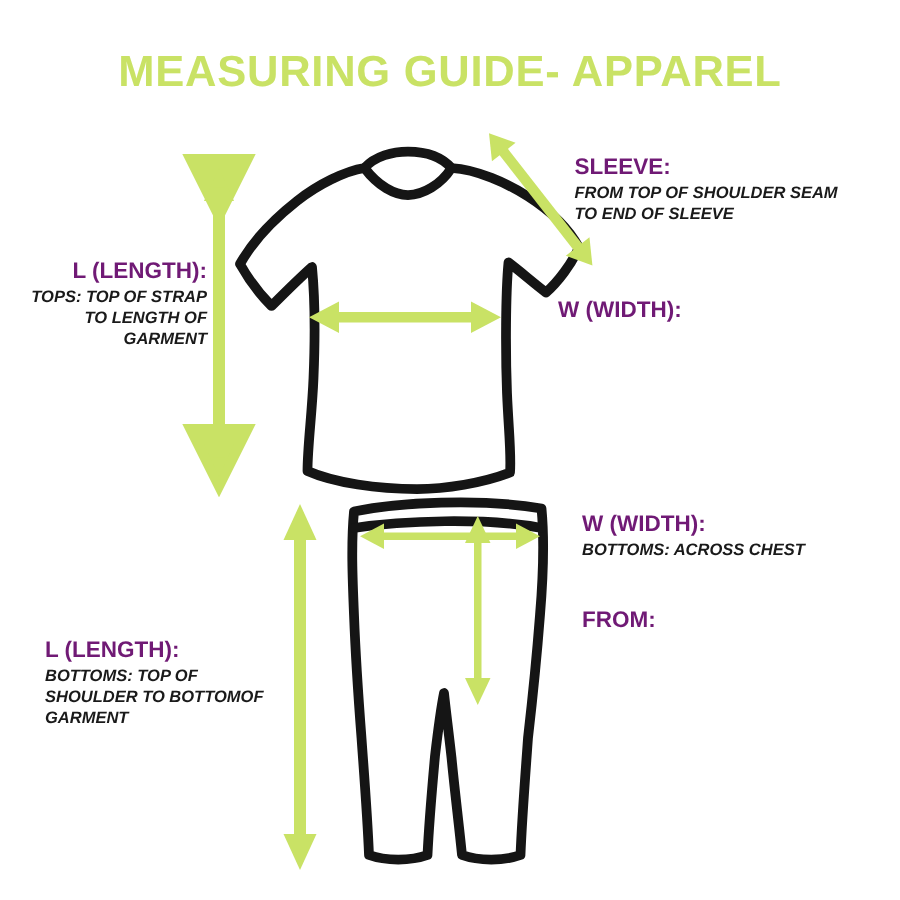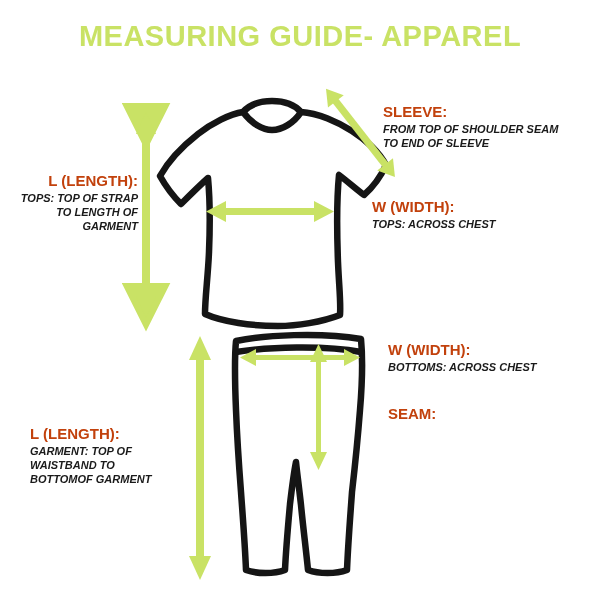--- a/index.html
+++ b/index.html
@@ -13,36 +13,36 @@
   #page {
     position: relative;
     width: 600px;
     height: 600px;
     background: #ffffff;
     overflow: hidden;
   }
   .title {
     position: absolute;
     left: 0;
-    top: 20px;
+    top: 32px;
     width: 600px;
     text-align: center;
     font-size: 29px;
     font-weight: bold;
     letter-spacing: 0.5px;
     color: #c9e265;
     font-family: "Liberation Sans", sans-serif;
   }
   .label-block {
     position: absolute;
   }
   .label-head {
     font-size: 15px;
     font-weight: bold;
-    color: #c2410c;
+    color: #701a75;
     line-height: 1.15;
     margin-bottom: 3px;
   }
   .label-sub {
     font-size: 11px;
     font-weight: bold;
     font-style: italic;
     color: #1a1a1a;
     line-height: 1.25;
   }
@@ -152,30 +152,29 @@
     <div class="label-sub">TOPS: TOP OF STRAP TO LENGTH OF GARMENT</div>
   </div>
 
   <div class="label-block" style="left:383px; top:103px; width:185px;">
     <div class="label-head">SLEEVE:</div>
     <div class="label-sub">FROM TOP OF SHOULDER SEAM TO END OF SLEEVE</div>
   </div>
 
   <div class="label-block" style="left:372px; top:198px; width:190px;">
     <div class="label-head">W (WIDTH):</div>
-    <div class="label-sub">TOPS: ACROSS CHEST</div>
   </div>
 
   <div class="label-block" style="left:388px; top:341px; width:190px;">
     <div class="label-head">W (WIDTH):</div>
     <div class="label-sub">BOTTOMS: ACROSS CHEST</div>
   </div>
 
   <div class="label-block" style="left:388px; top:405px; width:200px;">
-    <div class="label-head">SEAM:</div>
+    <div class="label-head">FROM:</div>
   </div>
 
   <div class="label-block" style="left:30px; top:425px; width:150px;">
     <div class="label-head">L (LENGTH):</div>
-    <div class="label-sub">GARMENT: TOP OF WAISTBAND TO BOTTOMOF GARMENT</div>
+    <div class="label-sub">BOTTOMS: TOP OF SHOULDER TO BOTTOMOF GARMENT</div>
   </div>
 
 </div>
 
 </body></html>

